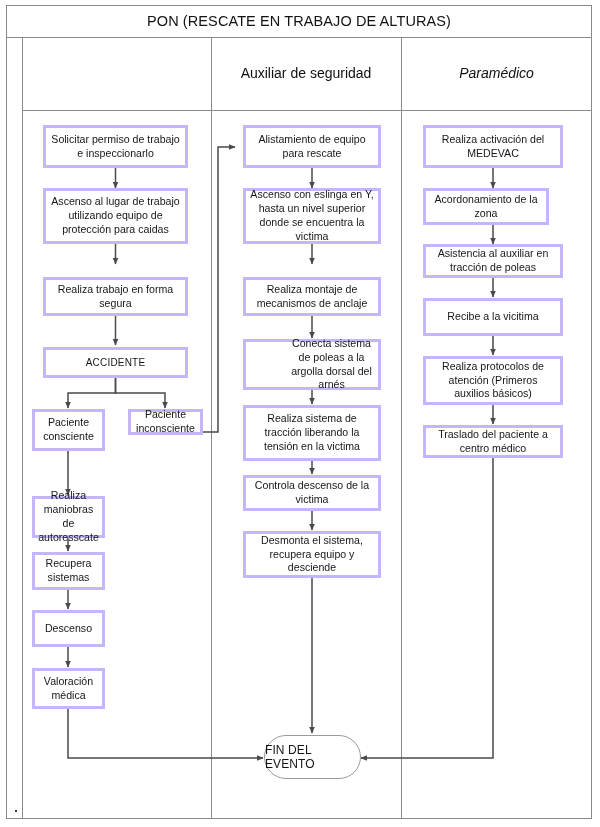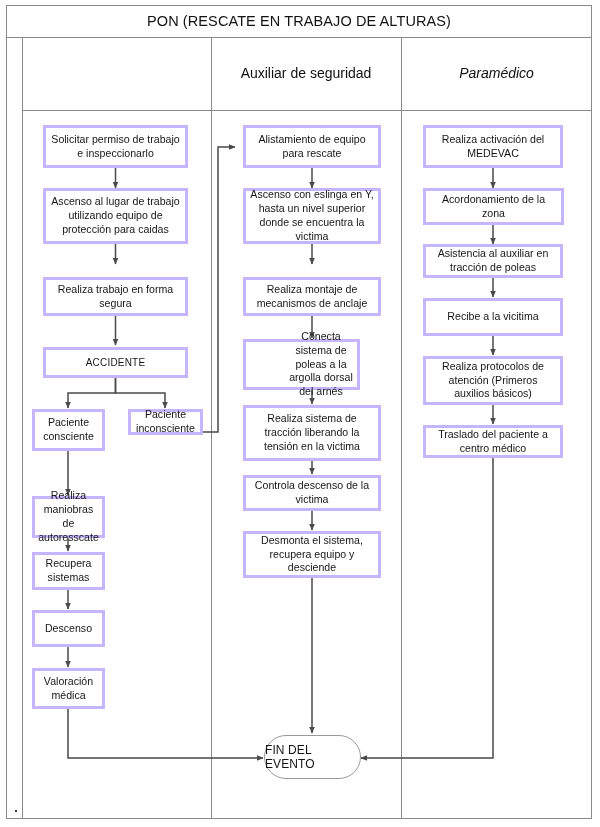--- a/index.html
+++ b/index.html
@@ -215,37 +215,37 @@
 
   <div class="node" style="left:243px; top:125px; width:138px; height:43px;">
     <span>Alistamiento de equipo para rescate</span>
   </div>
   <div class="node" style="left:243px; top:188px; width:138px; height:56px;">
     <span>Ascenso con eslinga en Y, hasta un nivel superior donde se encuentra la victima</span>
   </div>
   <div class="node" style="left:243px; top:277px; width:138px; height:39px;">
     <span>Realiza montaje de mecanismos de anclaje</span>
   </div>
-  <div class="node" style="left:243px; top:339px; width:117px; height:51px;padding-left:43px;">
+  <div class="node" style="left:243px; top:339px; width:138px; height:51px;padding-left:43px;">
     <span>Conecta sistema de poleas a la argolla dorsal del arnés</span>
   </div>
   <div class="node" style="left:243px; top:405px; width:138px; height:56px;">
     <span>Realiza sistema de tracción liberando la tensión en la victima</span>
   </div>
   <div class="node" style="left:243px; top:475px; width:138px; height:36px;">
     <span>Controla descenso de la victima</span>
   </div>
   <div class="node" style="left:243px; top:531px; width:138px; height:47px;">
     <span>Desmonta el sistema, recupera equipo y desciende</span>
   </div>
 
   <div class="node" style="left:423px; top:125px; width:140px; height:43px;">
     <span>Realiza activación del MEDEVAC</span>
   </div>
-  <div class="node" style="left:423px; top:188px; width:141px; height:37px;">
+  <div class="node" style="left:423px; top:188px; width:126px; height:37px;">
     <span>Acordonamiento de la zona</span>
   </div>
   <div class="node" style="left:423px; top:244px; width:140px; height:34px;">
     <span>Asistencia al auxiliar en tracción de poleas</span>
   </div>
   <div class="node" style="left:423px; top:298px; width:140px; height:38px;">
     <span>Recibe a la vicitima</span>
   </div>
   <div class="node" style="left:423px; top:356px; width:140px; height:49px;">
     <span>Realiza protocolos de atención (Primeros auxilios básicos)</span>

